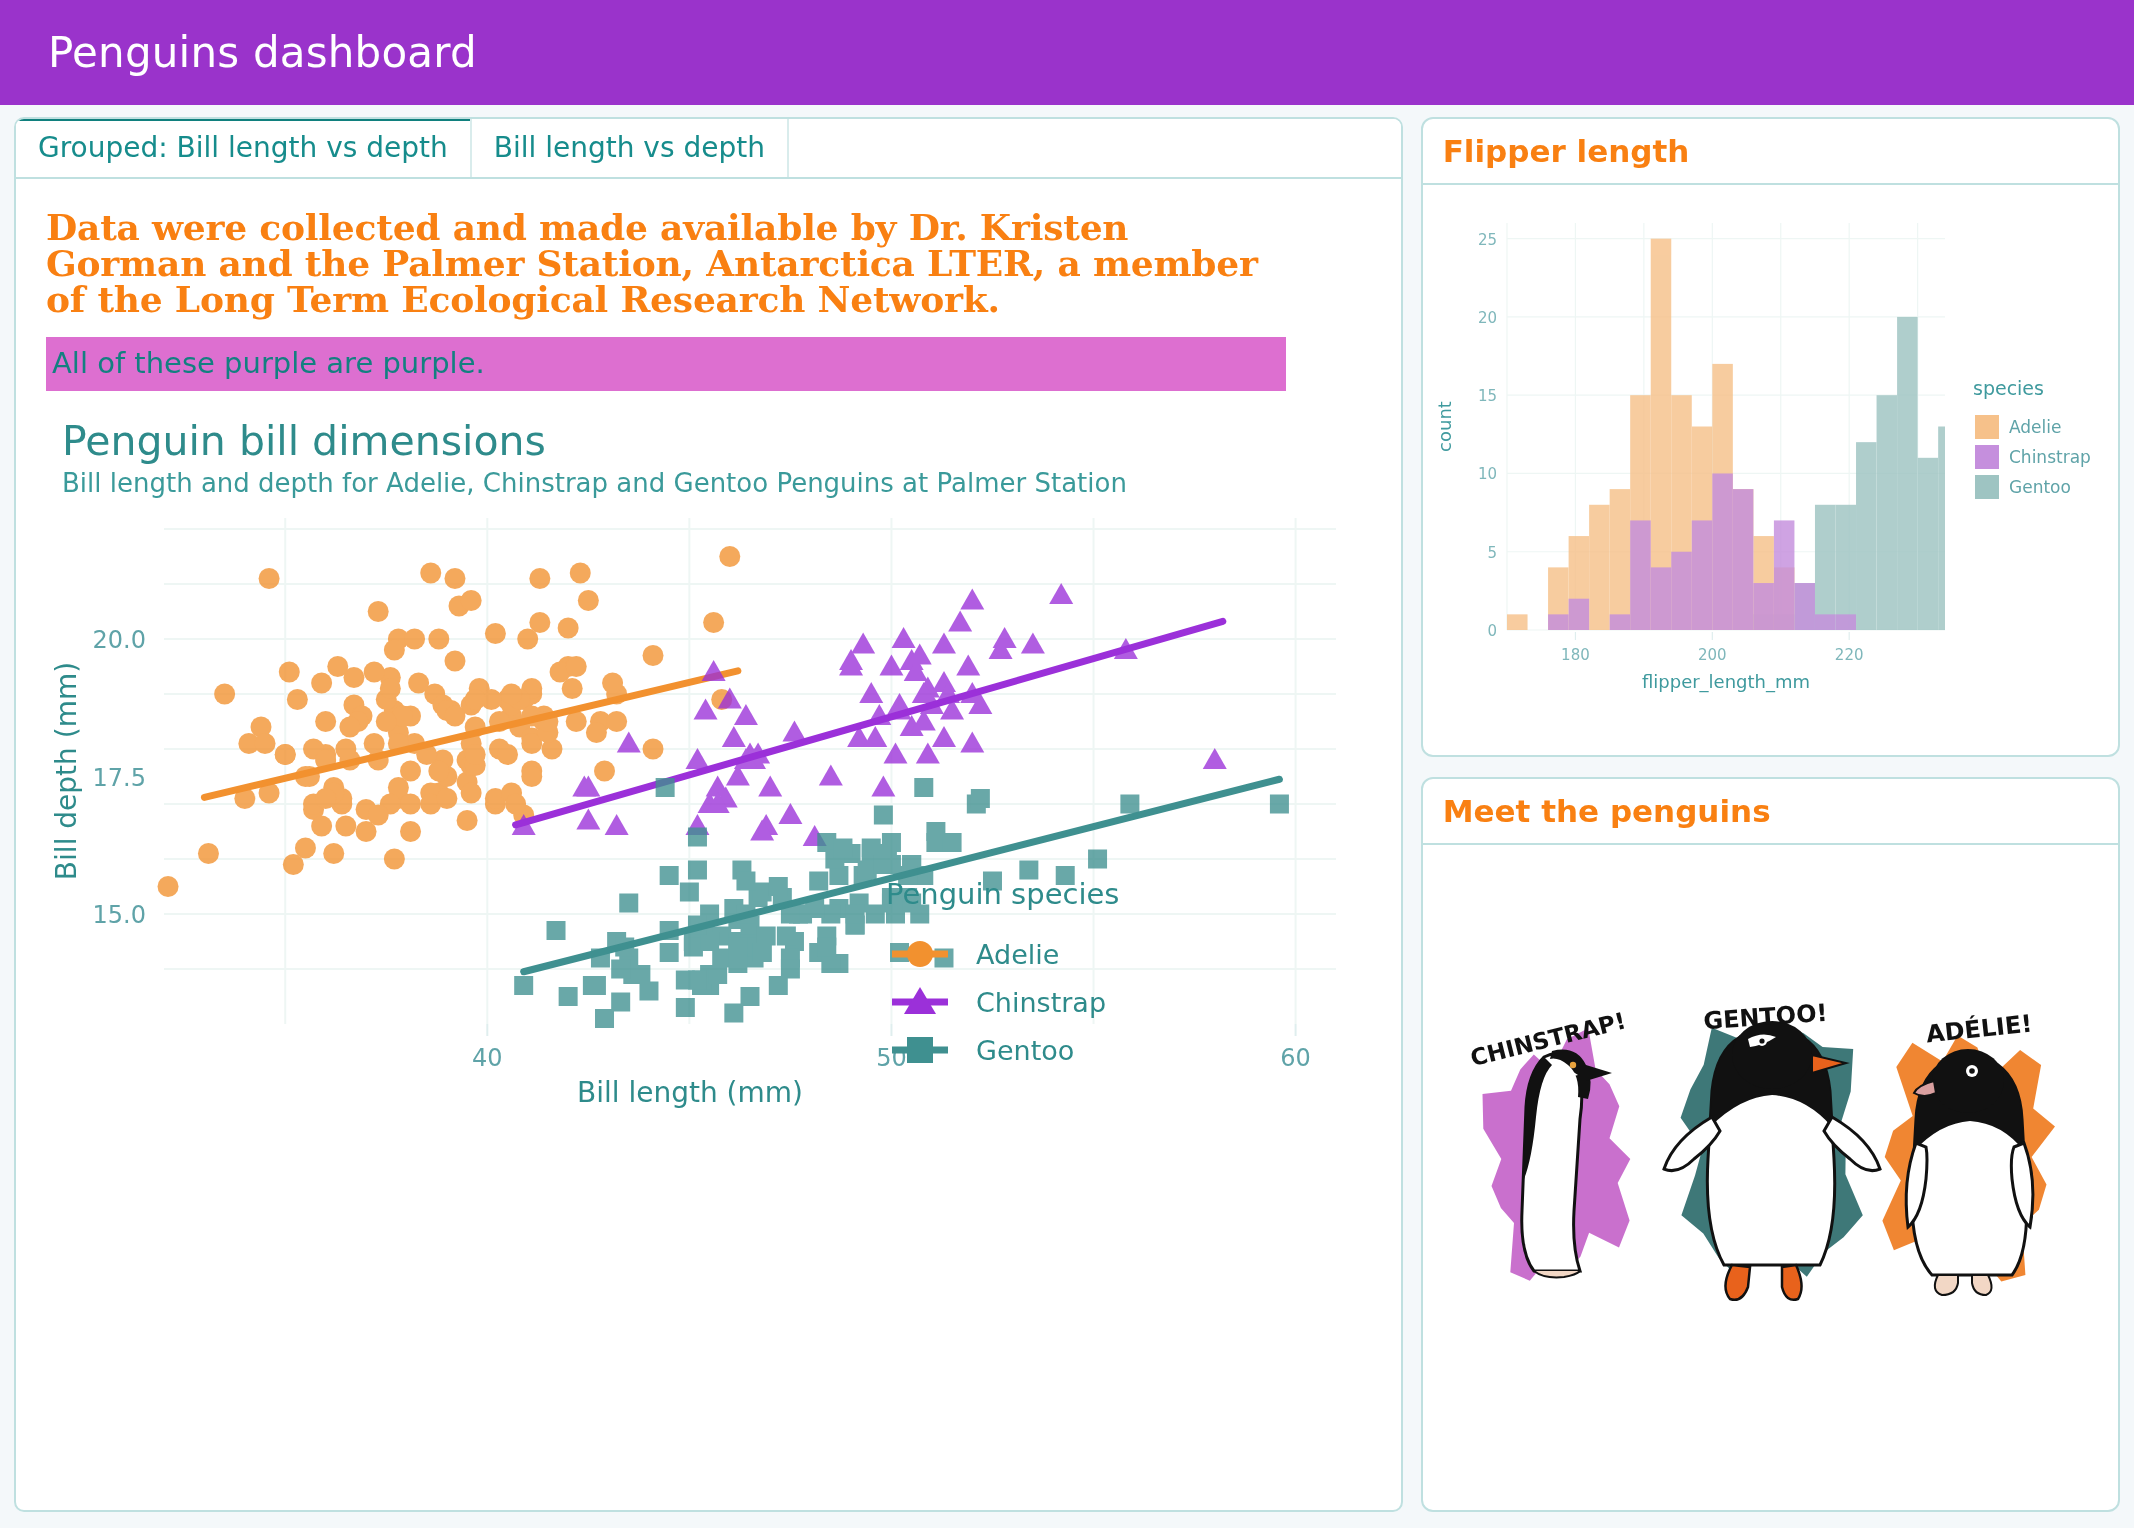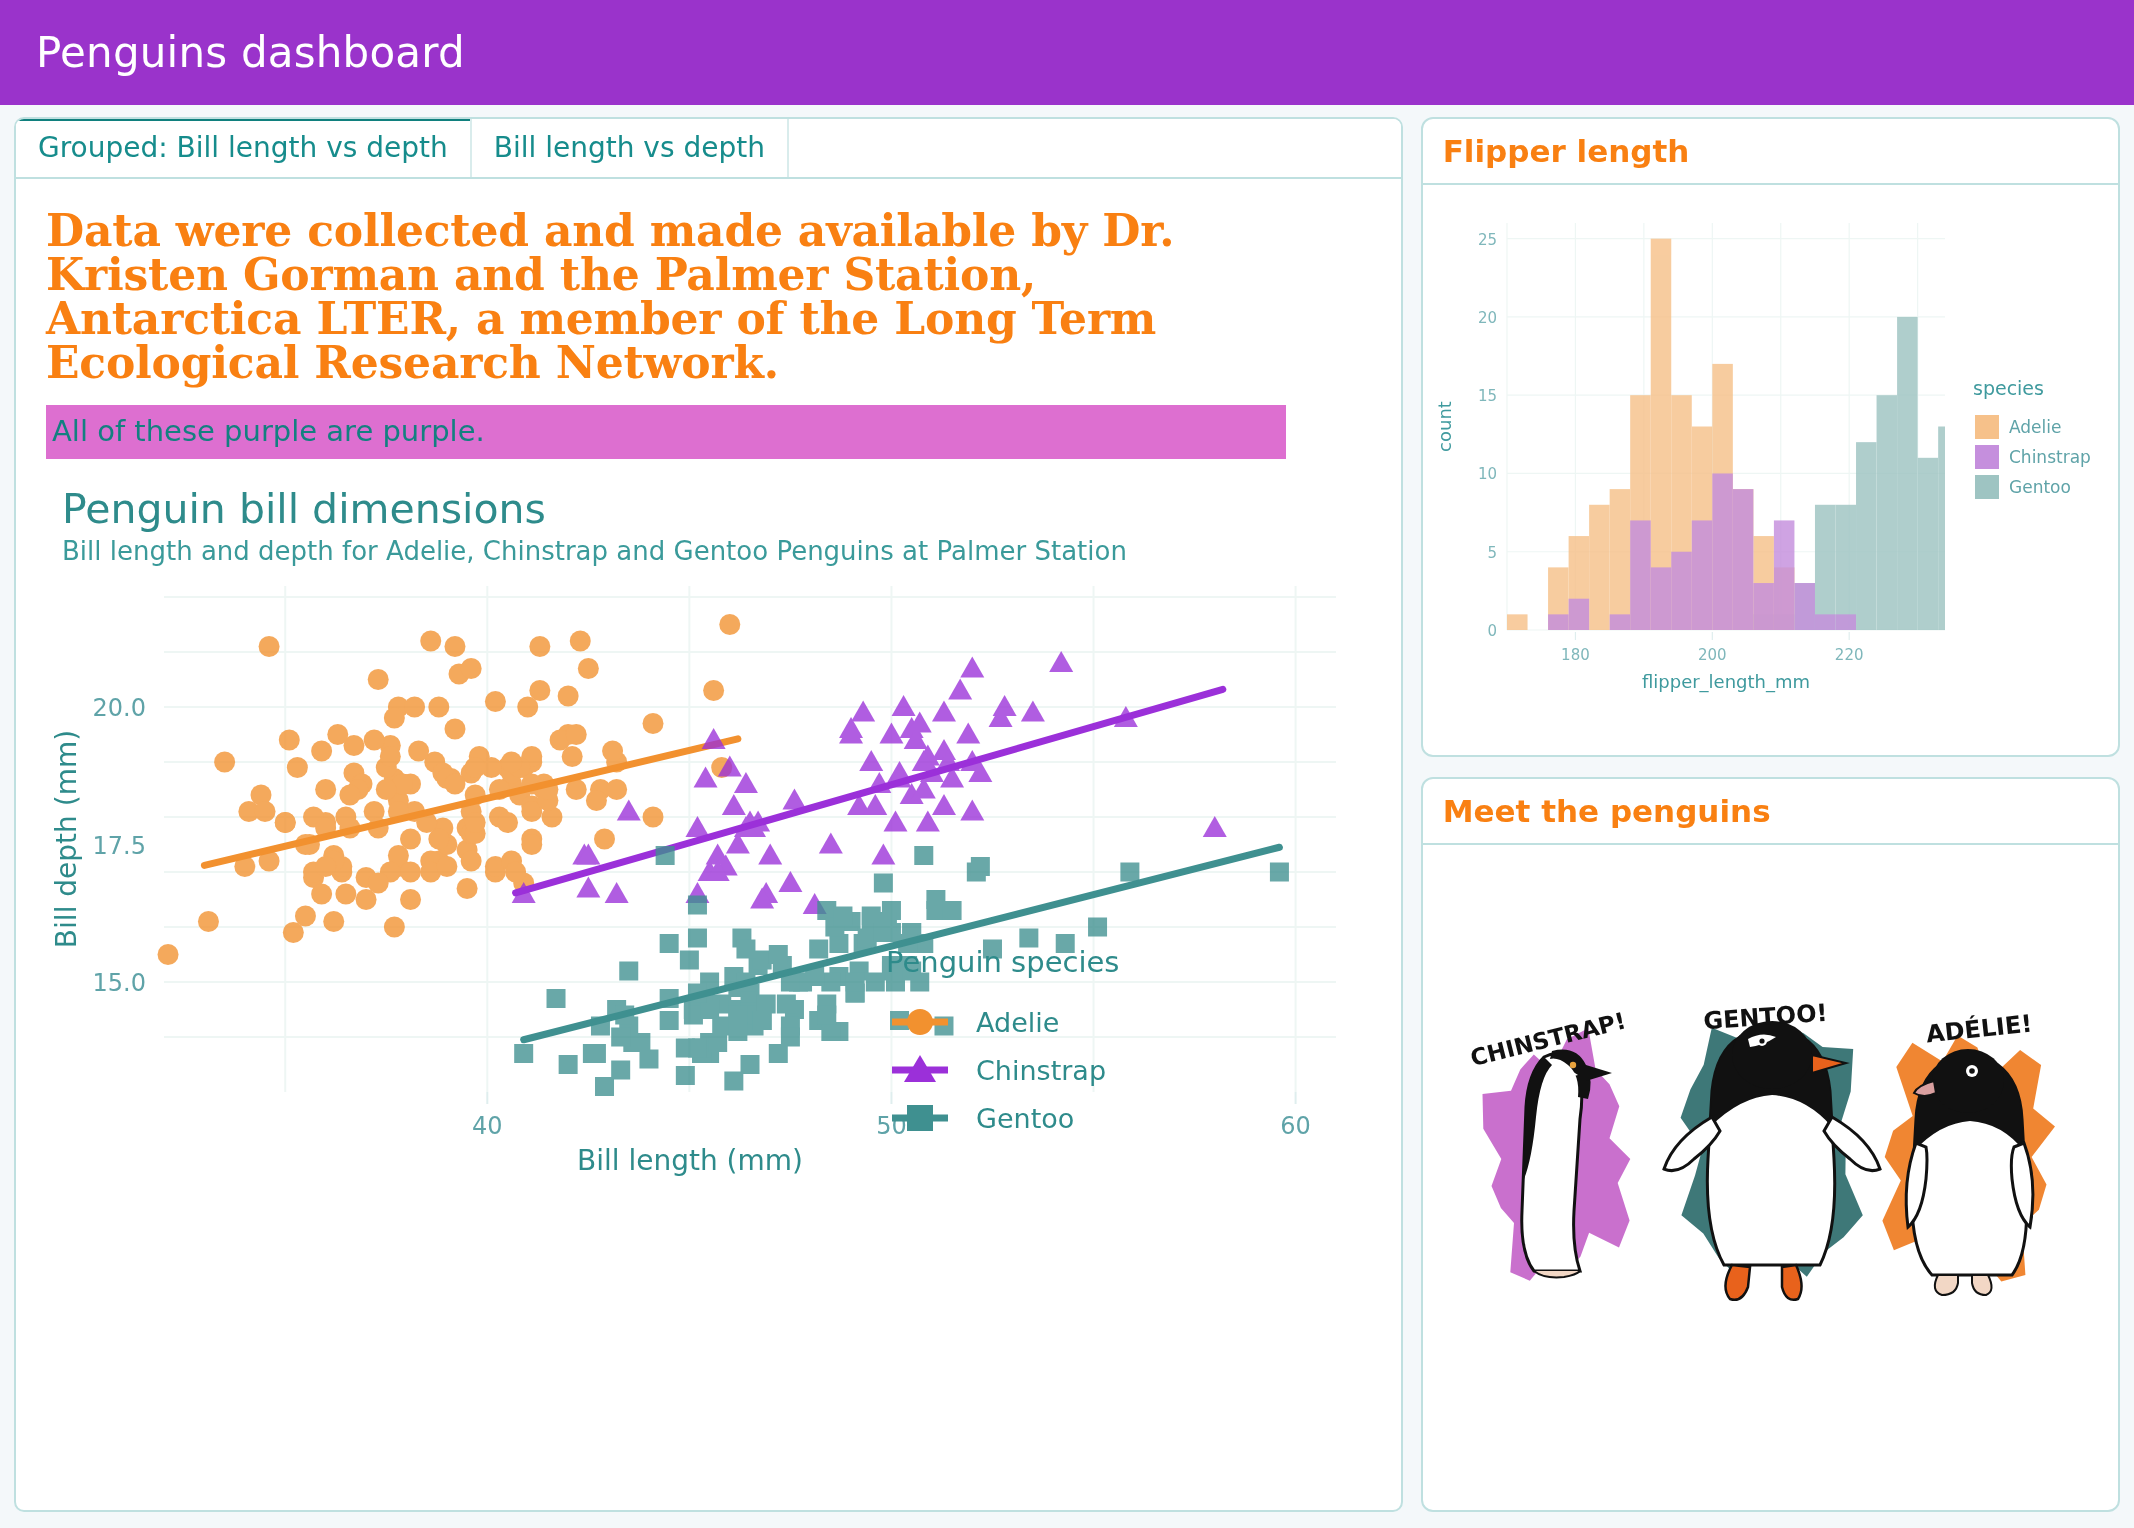--- a/index.html
+++ b/index.html
@@ -14,21 +14,21 @@
   .page { position: relative; width: 2134px; height: 1528px; background: #f4f8fa; }
 
   
   .app-header {
     position: absolute; left: 0; top: 0; width: 2134px; height: 105px;
     background: #9a33cb;
     display: flex; align-items: center;
   }
   .app-title {
     color: #ffffff; font-size: 42px; font-weight: 400;
-    letter-spacing: 0.2px; padding-left: 36px;
+    letter-spacing: 0.2px; padding-left: 48px;
     font-family: "DejaVu Sans", "Liberation Sans", sans-serif;
   }
 
   
   .body-area {
     position: absolute; left: 0; top: 105px;
     width: 2134px; height: 1423px;
     display: flex; gap: 18px; padding: 12px 14px 16px 14px;
   }
   .col-left { width: 1390px; display: flex; flex-direction: column; }
@@ -77,21 +77,21 @@
     height: 6px; background: #10807e;
   }
   .tab.active { background: #ffffff; }
 
   .tab-panel { padding: 30px 30px 10px 30px; flex: 1; display: flex; flex-direction: column; }
 
   .hero-text {
     color: #f98012;
     font-family: "DejaVu Serif", "Liberation Serif", serif;
     font-weight: 700;
-    font-size: 44px;
+    font-size: 36px;
     line-height: 1.0;
     letter-spacing: -0.2px;
     max-width: 1230px;
     margin-bottom: 20px;
   }
   .plain-line {
     color: #138080; font-size: 30px; margin-bottom: 26px;
   }
   .hl { background: #dd6fd0; color: #138080; padding: 0 2px; }
   .purple-band {

